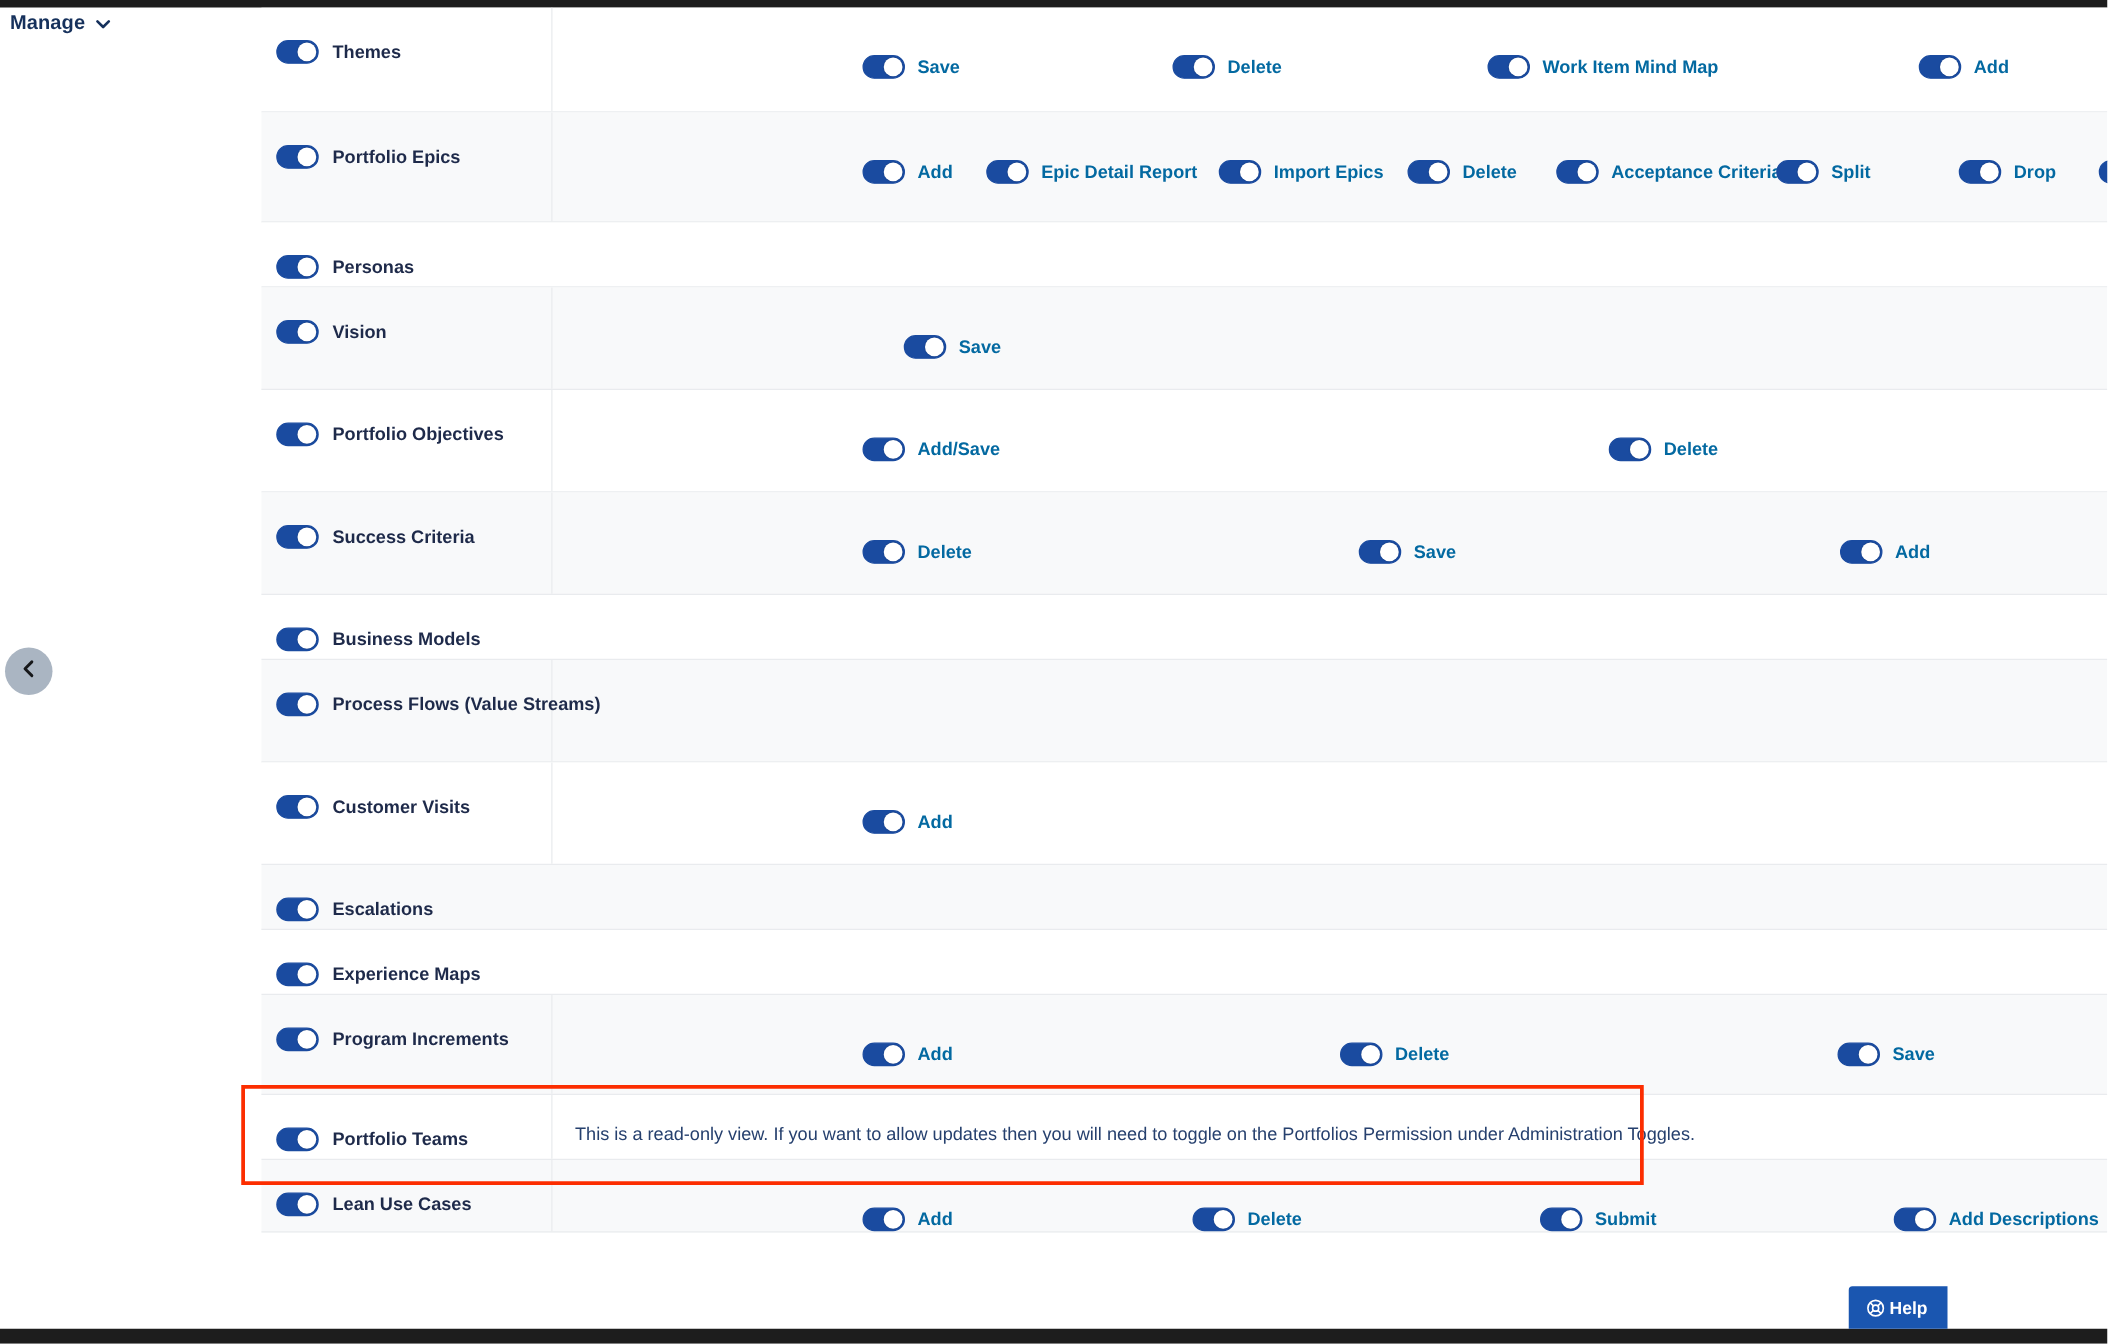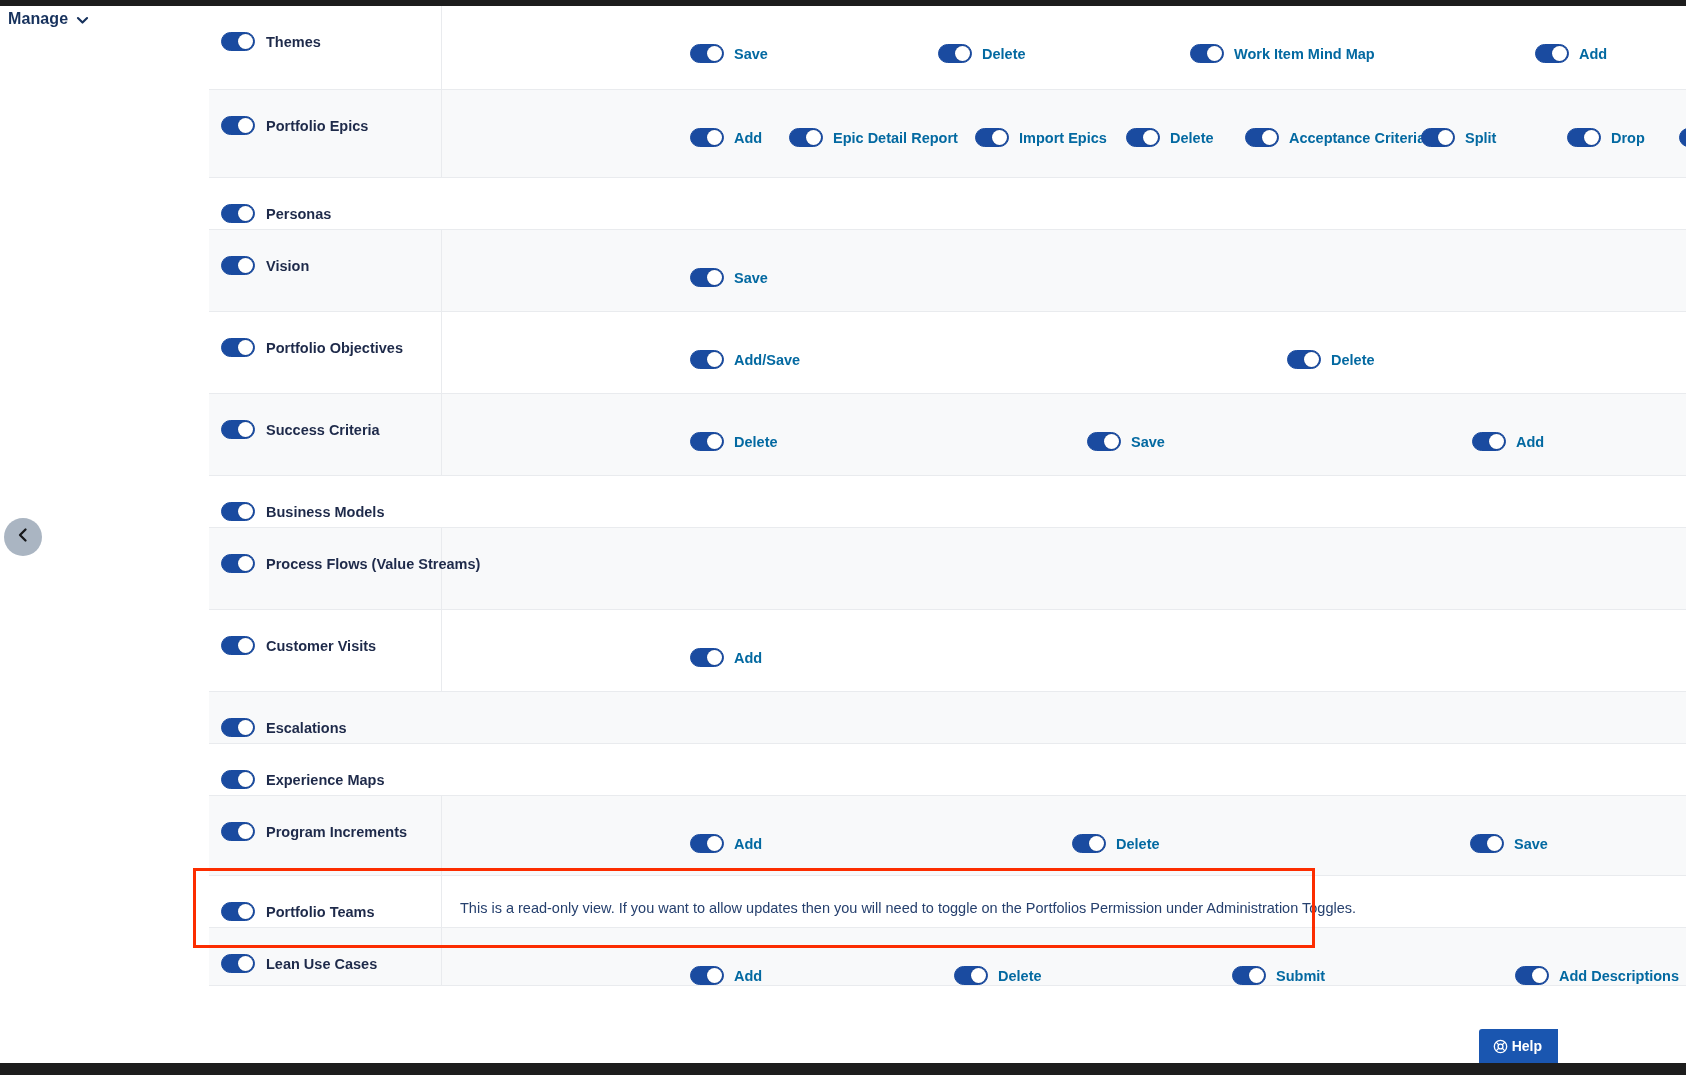--- a/index.html
+++ b/index.html
@@ -314,21 +314,21 @@
         </div>
       </div>
       <div class="row shade-a full" style="height: 52px;">
         <div class="label-cell">
           <div class="toggle">
             <div class="knob"></div>
           </div>
           <span class="label-text">Personas</span>
         </div>
       </div>
-      <div class="row shade-b" style="height: 82px;">
+      <div class="row shade-b" style="height: 82px; gap: 33px;">
         <div class="label-cell">
           <div class="toggle">
             <div class="knob"></div>
           </div>
           <span class="label-text">Vision</span>
         </div>
         <div class="actions-cell">
           <div class="action" style="left: 248px;">
             <div class="toggle">
               <div class="knob"></div>

